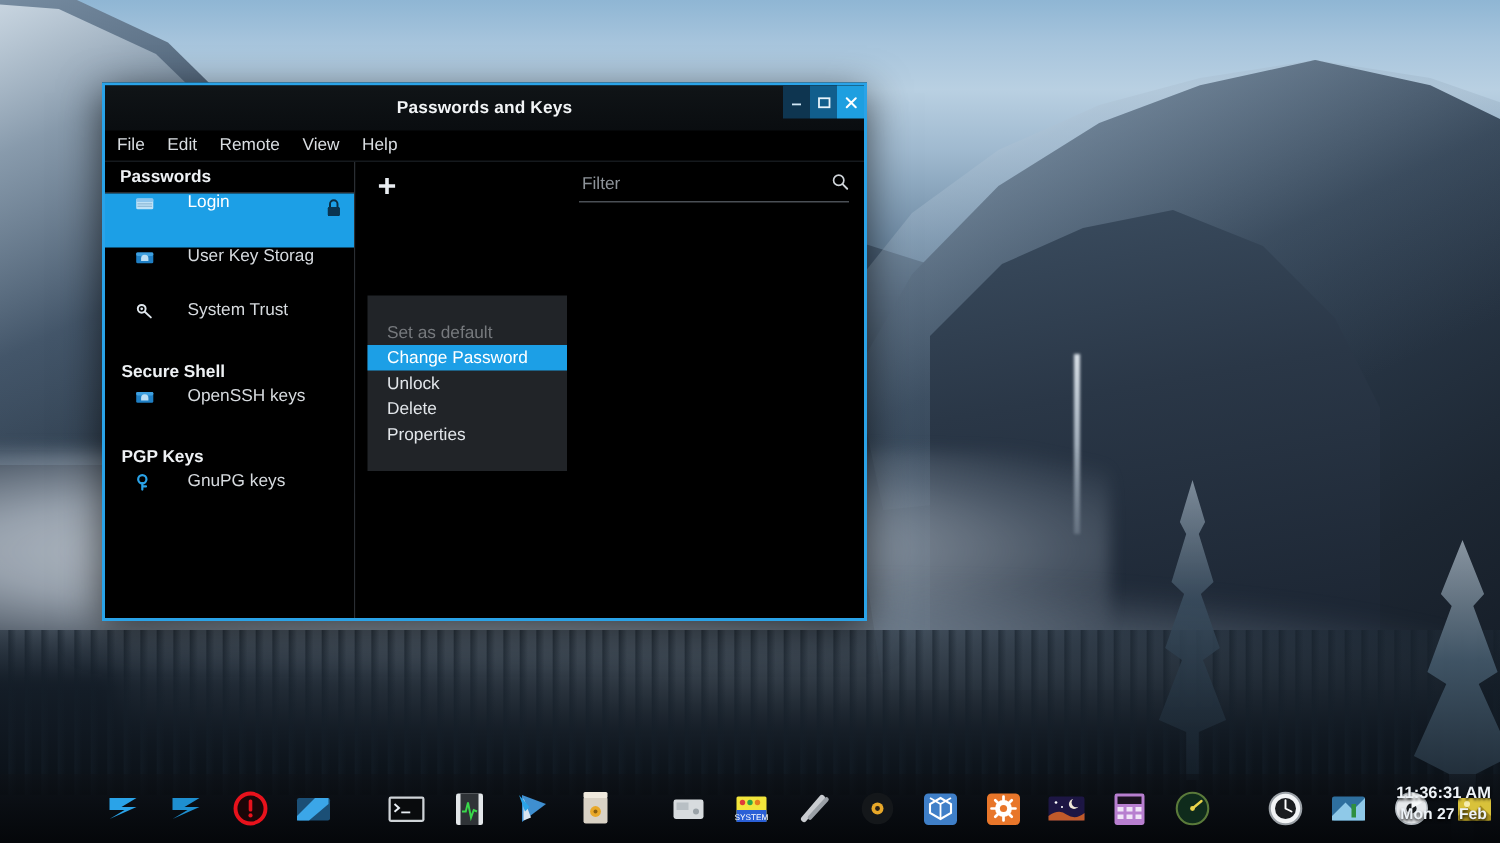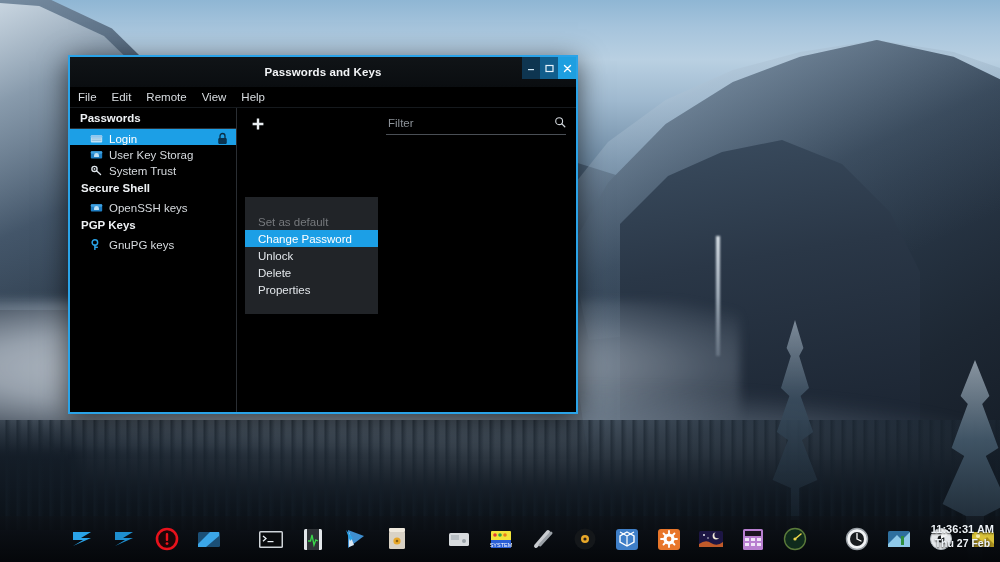--- a/index.html
+++ b/index.html
@@ -219,25 +219,25 @@
   .side-group {
     padding-left: 11px;
     color: #eef1f4;
     font-size: 11.5px;
     font-weight: bold;
     height: 21px;
     display: flex;
     align-items: center;
   }
   .side-row {
-    height: 16px;
-    display: flex;
-    align-items: flex-end;
+    height: 36px;
+    display: flex;
+    align-items: flex-start;
     padding-left: 20px;
-    gap: 6px;
+    gap: 22px;
     color: #d6dade;
     font-size: 11.5px;
     cursor: pointer;
     position: relative;
   }
   .side-row.selected {
     background: #1c9fe6;
     color: #ffffff;
     padding-left: 20px;
     margin-right: 0;
@@ -718,17 +718,17 @@
         <rect x="2" y="8" width="13" height="14" fill="#5a3f8a"></rect>
         <rect x="16" y="8" width="12" height="14" fill="#2a4f6a"></rect>
         <circle cx="6" cy="12" r="1" fill="#e8c8f2"></circle>
           <circle cx="11" cy="16" r="1" fill="#e8c8f2"></circle>
       </svg>
       <span class="ws-badge">1</span>
     </div>
 
     <div class="clock">
       <div>11:36:31 AM</div>
-      <div class="d">Thu 27 Feb</div>
+      <div class="d">Mon 27 Feb</div>
     </div>
   </div>
 
 </div>
 
 </body></html>

